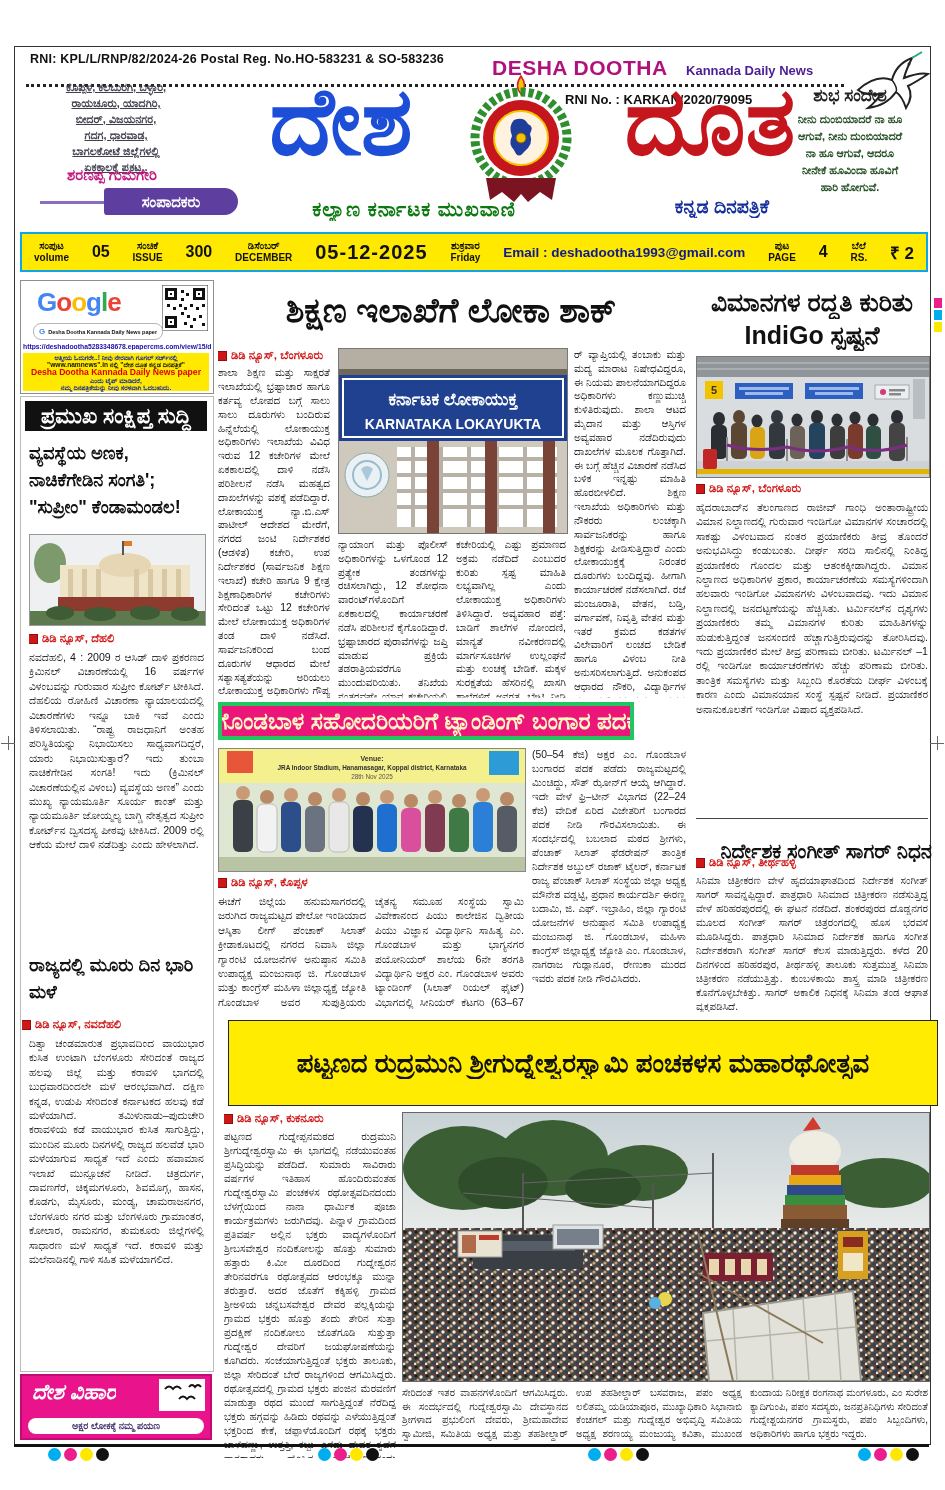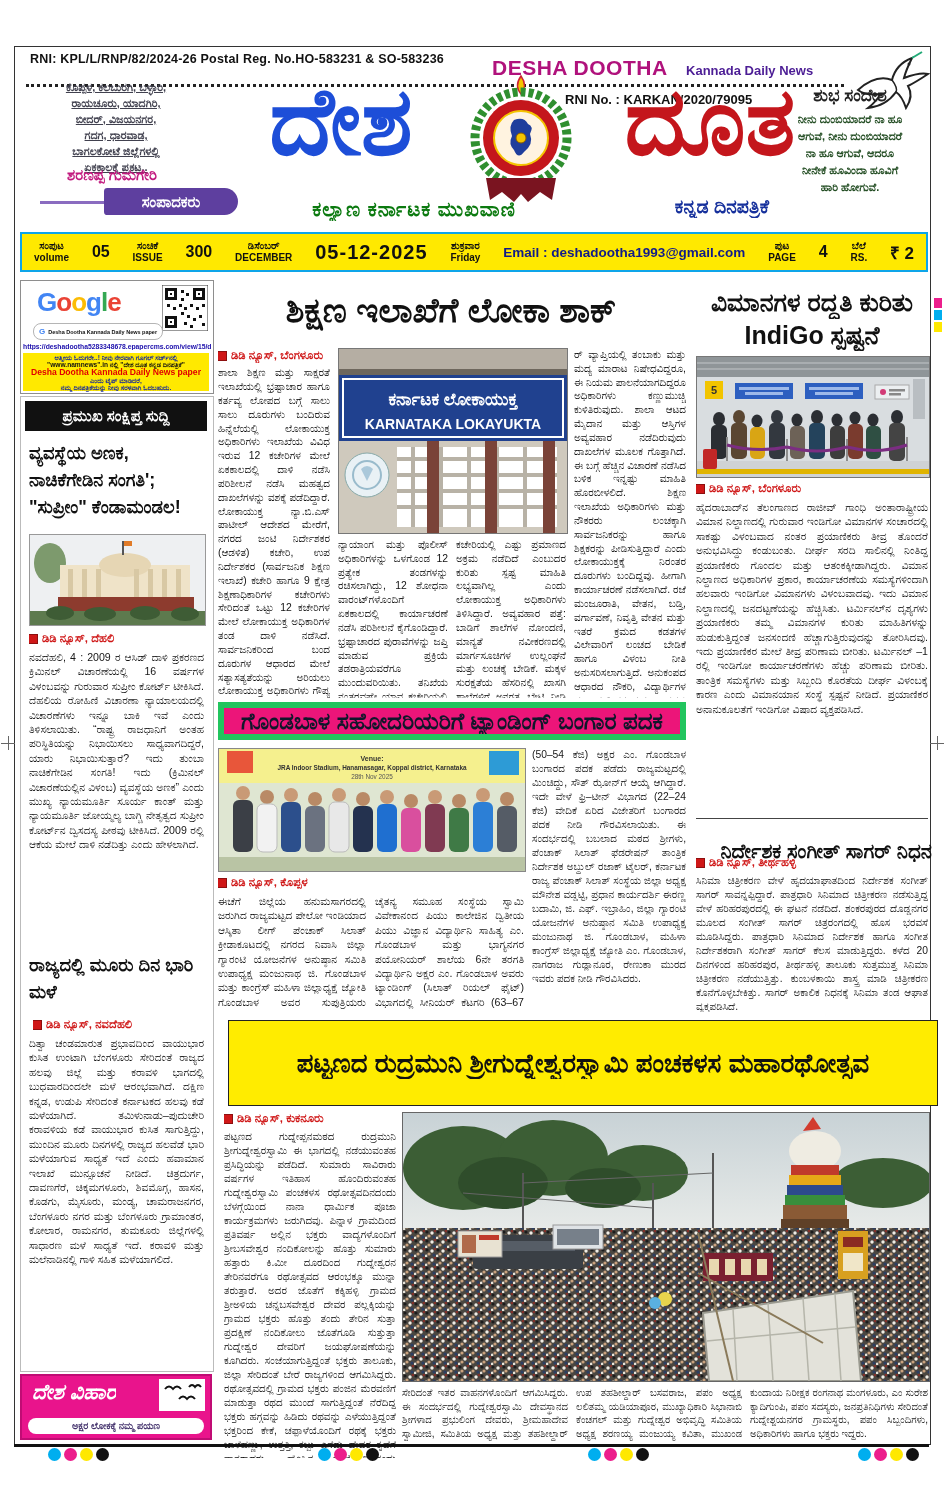--- a/index.html
+++ b/index.html
@@ -40,45 +40,45 @@
   .gl-b{color:#4285F4}.gl-r{color:#EA4335}.gl-y{color:#FBBC05}.gl-g{color:#34A853}
   .g-qr{position:absolute;right:5px;top:4px;width:46px;height:46px;}
   .g-search{position:absolute;left:12px;top:42px;width:118px;height:15px;border:1px solid #b5b5b5;border-radius:8px;font-size:5.5px;font-weight:bold;display:flex;align-items:center;gap:3px;padding:0 5px;overflow:hidden;white-space:nowrap;}
   .g-mini{color:#4285F4;font-weight:800;font-size:8px;}
   .g-url{position:absolute;left:2px;top:62px;width:188px;font-size:6.8px;color:#1a0dab;font-weight:bold;text-align:center;white-space:nowrap;overflow:hidden;}
   .g-promo{position:absolute;left:2px;top:72px;width:186px;height:37px;background:#ffe900;text-align:center;line-height:1.06;padding-top:1px;}
   .gp1,.gp4,.gp5{font-size:6.6px;color:#14279b;font-weight:bold;}
   .gp2{font-size:6.6px;color:#111;font-weight:800;}
   .gp3{font-size:8.6px;color:#e00000;font-weight:800;}
   .brief-box{left:20px;top:396px;width:192px;height:974px;border:1px solid #bbb;}
-  .brief-banner{left:25px;top:401px;width:182px;height:30px;background:#111;color:#fff;font-size:15px;font-weight:800;display:flex;align-items:center;justify-content:center;white-space:nowrap;overflow:hidden;}
+  .brief-banner{left:25px;top:401px;width:182px;height:30px;background:#111;color:#fff;font-size:21px;font-weight:800;display:flex;align-items:center;justify-content:center;white-space:nowrap;overflow:hidden;}
   .brief-h1{left:29px;top:440px;width:175px;font-size:18px;font-weight:800;line-height:1.5;overflow:hidden;height:90px;}
   .sc-photo{left:29px;top:534px;width:175px;height:90px;border:1px solid #999;}
   .byline{display:flex;align-items:center;gap:5px;color:#cf1717;font-weight:800;font-size:11.5px;white-space:nowrap;overflow:hidden;}
   .bl-sq{display:inline-block;width:8px;height:8px;background:#cf1717;outline:1px solid #8d0f0f;flex:0 0 auto;}
   .brief-by1{left:29px;top:632px;width:175px;}
   .body-txt{font-size:10.6px;line-height:1.36;text-align:justify;color:#161616;overflow:hidden;word-break:break-word;}
   .brief-body1{left:29px;top:650px;width:175px;height:296px;}
   .brief-h2{left:29px;top:952px;width:175px;font-size:18px;font-weight:800;line-height:1.5;height:60px;overflow:hidden;}
-  .brief-by2{left:33px;top:1018px;width:175px;}
+  .brief-by2{left:22px;top:1018px;width:175px;}
   .brief-body2{left:29px;top:1036px;width:175px;height:330px;}
   .vihara{left:20px;top:1374px;width:192px;height:66px;background:#e9148c;border:2px solid #c00c74;box-sizing:border-box;}
   .vihara-title{position:absolute;left:10px;top:4px;font-size:21px;color:#fff;font-weight:800;font-style:italic;white-space:nowrap;overflow:hidden;max-width:120px;}
   .vihara-birds{position:absolute;right:5px;top:3px;width:46px;height:32px;background:#fff;}
   .vihara-tag{position:absolute;left:6px;bottom:4px;width:176px;background:#fff;color:#42306b;font-size:9.5px;font-weight:800;text-align:center;border-radius:8px;padding:2px 0;white-space:nowrap;overflow:hidden;}
   
   .main-headline{left:216px;top:280px;width:470px;height:62px;font-size:34px;font-weight:800;display:flex;align-items:center;justify-content:center;white-space:nowrap;overflow:hidden;}
   .main-art{left:218px;top:348px;width:468px;height:350px;}
   .ma-col{position:absolute;font-size:10.4px;line-height:1.33;text-align:justify;overflow:hidden;word-break:break-word;}
   .ma-c1{left:0;top:0;width:112px;height:350px;}
   .loka-img{position:absolute;left:120px;top:0;width:228px;height:184px;border:1px solid #777;}
   .ma-c2{left:120px;top:190px;width:110px;height:160px;}
   .ma-c3{left:238px;top:190px;width:110px;height:160px;}
   .ma-c4{left:356px;top:0;width:112px;height:350px;}
-  .gb-banner{left:218px;top:702px;width:468px;height:38px;background:#ec1579;border:6px solid #22c55e;box-sizing:border-box;color:#0f172a;font-size:23px;font-weight:800;display:flex;align-items:center;justify-content:center;white-space:nowrap;overflow:hidden;}
+  .gb-banner{left:218px;top:702px;width:416px;height:38px;background:#ec1579;border:4px solid #22c55e;box-sizing:border-box;color:#fef9c3;font-size:23px;font-weight:800;display:flex;align-items:center;justify-content:center;white-space:nowrap;overflow:hidden;}
   .gb-sec{left:218px;top:748px;width:468px;height:264px;}
   .gb-photo{position:absolute;left:0;top:0;width:306px;height:122px;border:1px solid #888;}
   .gb-side{position:absolute;left:314px;top:0;width:154px;height:264px;font-size:10.3px;}
   .gb-by{position:absolute;left:0;top:128px;width:300px;}
   .gb-col1{position:absolute;left:0;top:146px;width:148px;height:118px;}
   .gb-col2{position:absolute;left:157px;top:146px;width:149px;height:118px;}
   
   .in-h{left:694px;top:286px;width:236px;text-align:center;font-size:25px;font-weight:800;line-height:1.3;}
   .in-h div{white-space:nowrap;overflow:hidden;}
   .in-photo{left:696px;top:356px;width:232px;height:120px;border:1px solid #777;}

